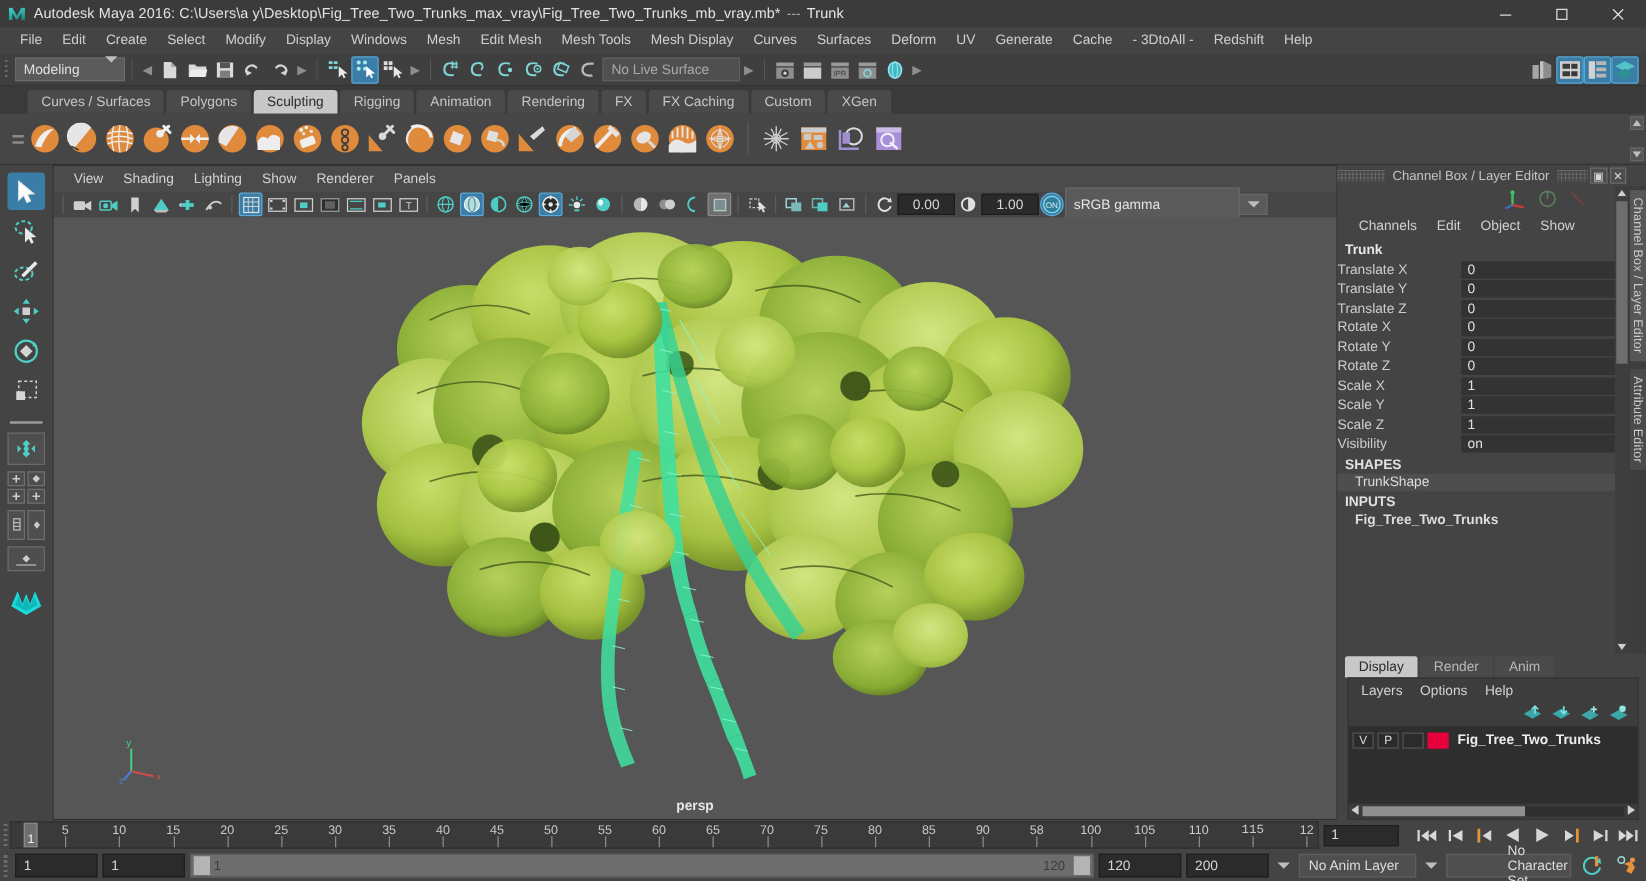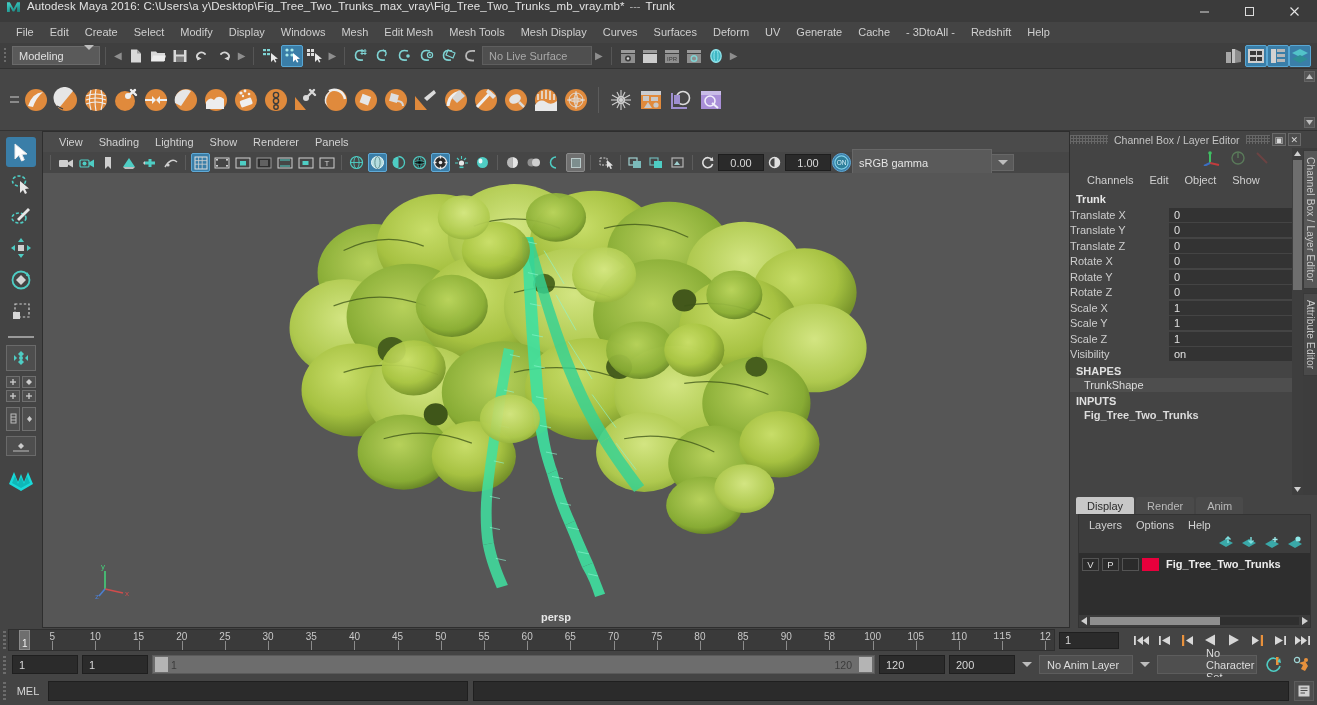--- a/index.html
+++ b/index.html
@@ -7,21 +7,21 @@
   body {
     font-family: "Liberation Sans", sans-serif;
     background:#444444;
     color:#c8c8c8;
     font-size:11px;
     -webkit-font-smoothing: antialiased;
   }
   .app { width:1317px; height:705px; position:relative; background:#444; display:flex; flex-direction:column; }
 
   
-  .titlebar { height:22px; background:#3b3b3b; display:flex; flex:0 0 22px; }
+  .titlebar { height:22px; background:#3b3b3b; display:flex; align-items:center; flex:0 0 22px; }
   .title-icon { width:14px; height:14px; margin:0 6px 0 7px; position:relative; }
   .title-icon .mayaglyph {
     width:13px;height:12px;
     background:linear-gradient(160deg,#52dcd0 0%,#2eb8b0 48%,#1d7e79 100%);
     clip-path: polygon(0% 18%, 22% 18%, 50% 72%, 78% 18%, 100% 18%, 100% 100%, 78% 100%, 78% 52%, 56% 95%, 44% 95%, 22% 52%, 22% 100%, 0% 100%);
   }
   .title-text { color:#e2e2e2; font-size:11.5px; white-space:nowrap; letter-spacing:0.1px; }
   .title-sep { color:#b0b0b0; margin:0 5px; }
   .title-obj { color:#e8e8e8; }
   .win-controls { margin-left:auto; display:flex; height:22px; }
@@ -428,20 +428,32 @@
     </div>
     <div class="ico sel" style="margin-right:6px">
       <svg width="20" height="20" viewBox="0 0 20 20">
           <path d="M10 3 L18 7 L10 11 L2 7Z" fill="#52c3c9"></path>
           <path d="M10 9 L18 13 L10 17 L2 13Z" fill="#2e8f95"></path>
         </svg>
     </div>
   </div>
 
   <div class="shelfwrap">
+    <div class="shelftabs">
+      <div class="shelftab">Curves / Surfaces</div>
+      <div class="shelftab">Polygons</div>
+      <div class="shelftab active">Sculpting</div>
+      <div class="shelftab">Rigging</div>
+      <div class="shelftab">Animation</div>
+      <div class="shelftab">Rendering</div>
+      <div class="shelftab">FX</div>
+      <div class="shelftab">FX Caching</div>
+      <div class="shelftab">Custom</div>
+      <div class="shelftab">XGen</div>
+    </div>
     <div class="shelfbody">
       <div class="shelf-left-grip">
         <span class="bar"></span>
           <span class="bar"></span>
       </div>
       <div class="shelficons">
         <div class="sicon">
           <svg width="26" height="26" viewBox="0 0 26 26">
               <circle cx="13" cy="13" r="11" fill="#e08a3c"></circle>
               <path d="M5 19 Q9 6 20 5 Q13 11 10 20Z" fill="#efefef"></path>
@@ -1446,32 +1458,14 @@
     </div>
     <div class="pbtn" style="width:24px">
       <svg width="19" height="18" viewBox="0 0 19 18">
           <circle cx="5" cy="4" r="2.6" fill="none" stroke="#9fd6d6" stroke-width="1.2"></circle>
           <path d="M7 7 L13 5 L16 10 L13 15 L9 13 L11 9Z" fill="#e8913c"></path>
           <circle cx="14" cy="4" r="2" fill="#e8913c"></circle>
         </svg>
     </div>
   </div>
 
-  <div class="cmdrow">
-    <div class="ts-grip">
-        <i></i>
-      </div>
-    <span class="mel-lbl">MEL</span>
-    <div class="cmdinput one"></div>
-    <div class="cmdinput two"></div>
-    <div class="cmdbtn">
-      <svg width="14" height="14" viewBox="0 0 14 14">
-          <rect x="1.5" y="1.5" width="11" height="11" fill="#cfcfcf"></rect>
-          <g stroke="#4a4a4a" stroke-width="1">
-            <line x1="3.5" y1="4" x2="10.5" y2="4"></line>
-            <line x1="3.5" y1="6.5" x2="10.5" y2="6.5"></line>
-            <line x1="3.5" y1="9" x2="8" y2="9"></line>
-          </g>
-        </svg>
-    </div>
-  </div>
 
 </div>
 
 </body></html>

